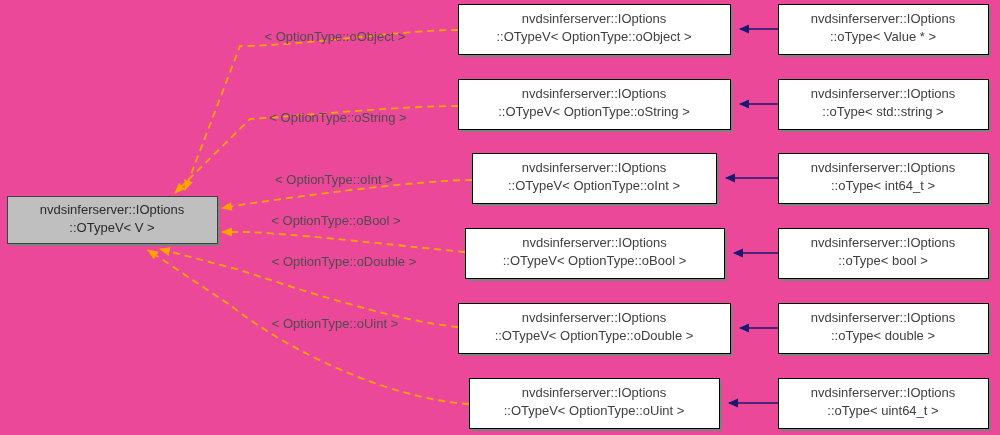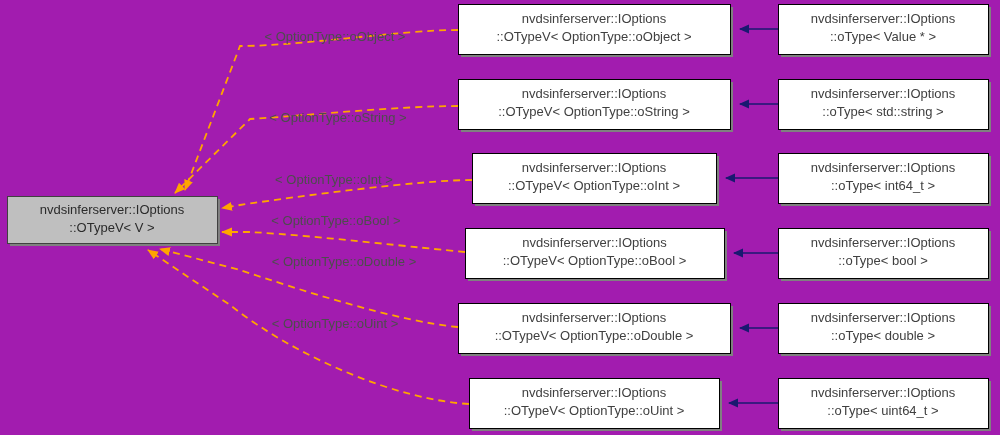--- a/index.html
+++ b/index.html
@@ -11,21 +11,21 @@
   body {
     width: 1000px;
     height: 435px;
     font-family: "Liberation Sans", sans-serif;
     overflow: hidden;
   }
   #diagram-root {
     position: relative;
     width: 1000px;
     height: 435px;
-    background: #a21caf;
+    background: #ec4899;
   }
   svg.graph-canvas {
     position: absolute;
     left: 0;
     top: 0;
     width: 1000px;
     height: 435px;
     display: block;
   }
   .node-box {

